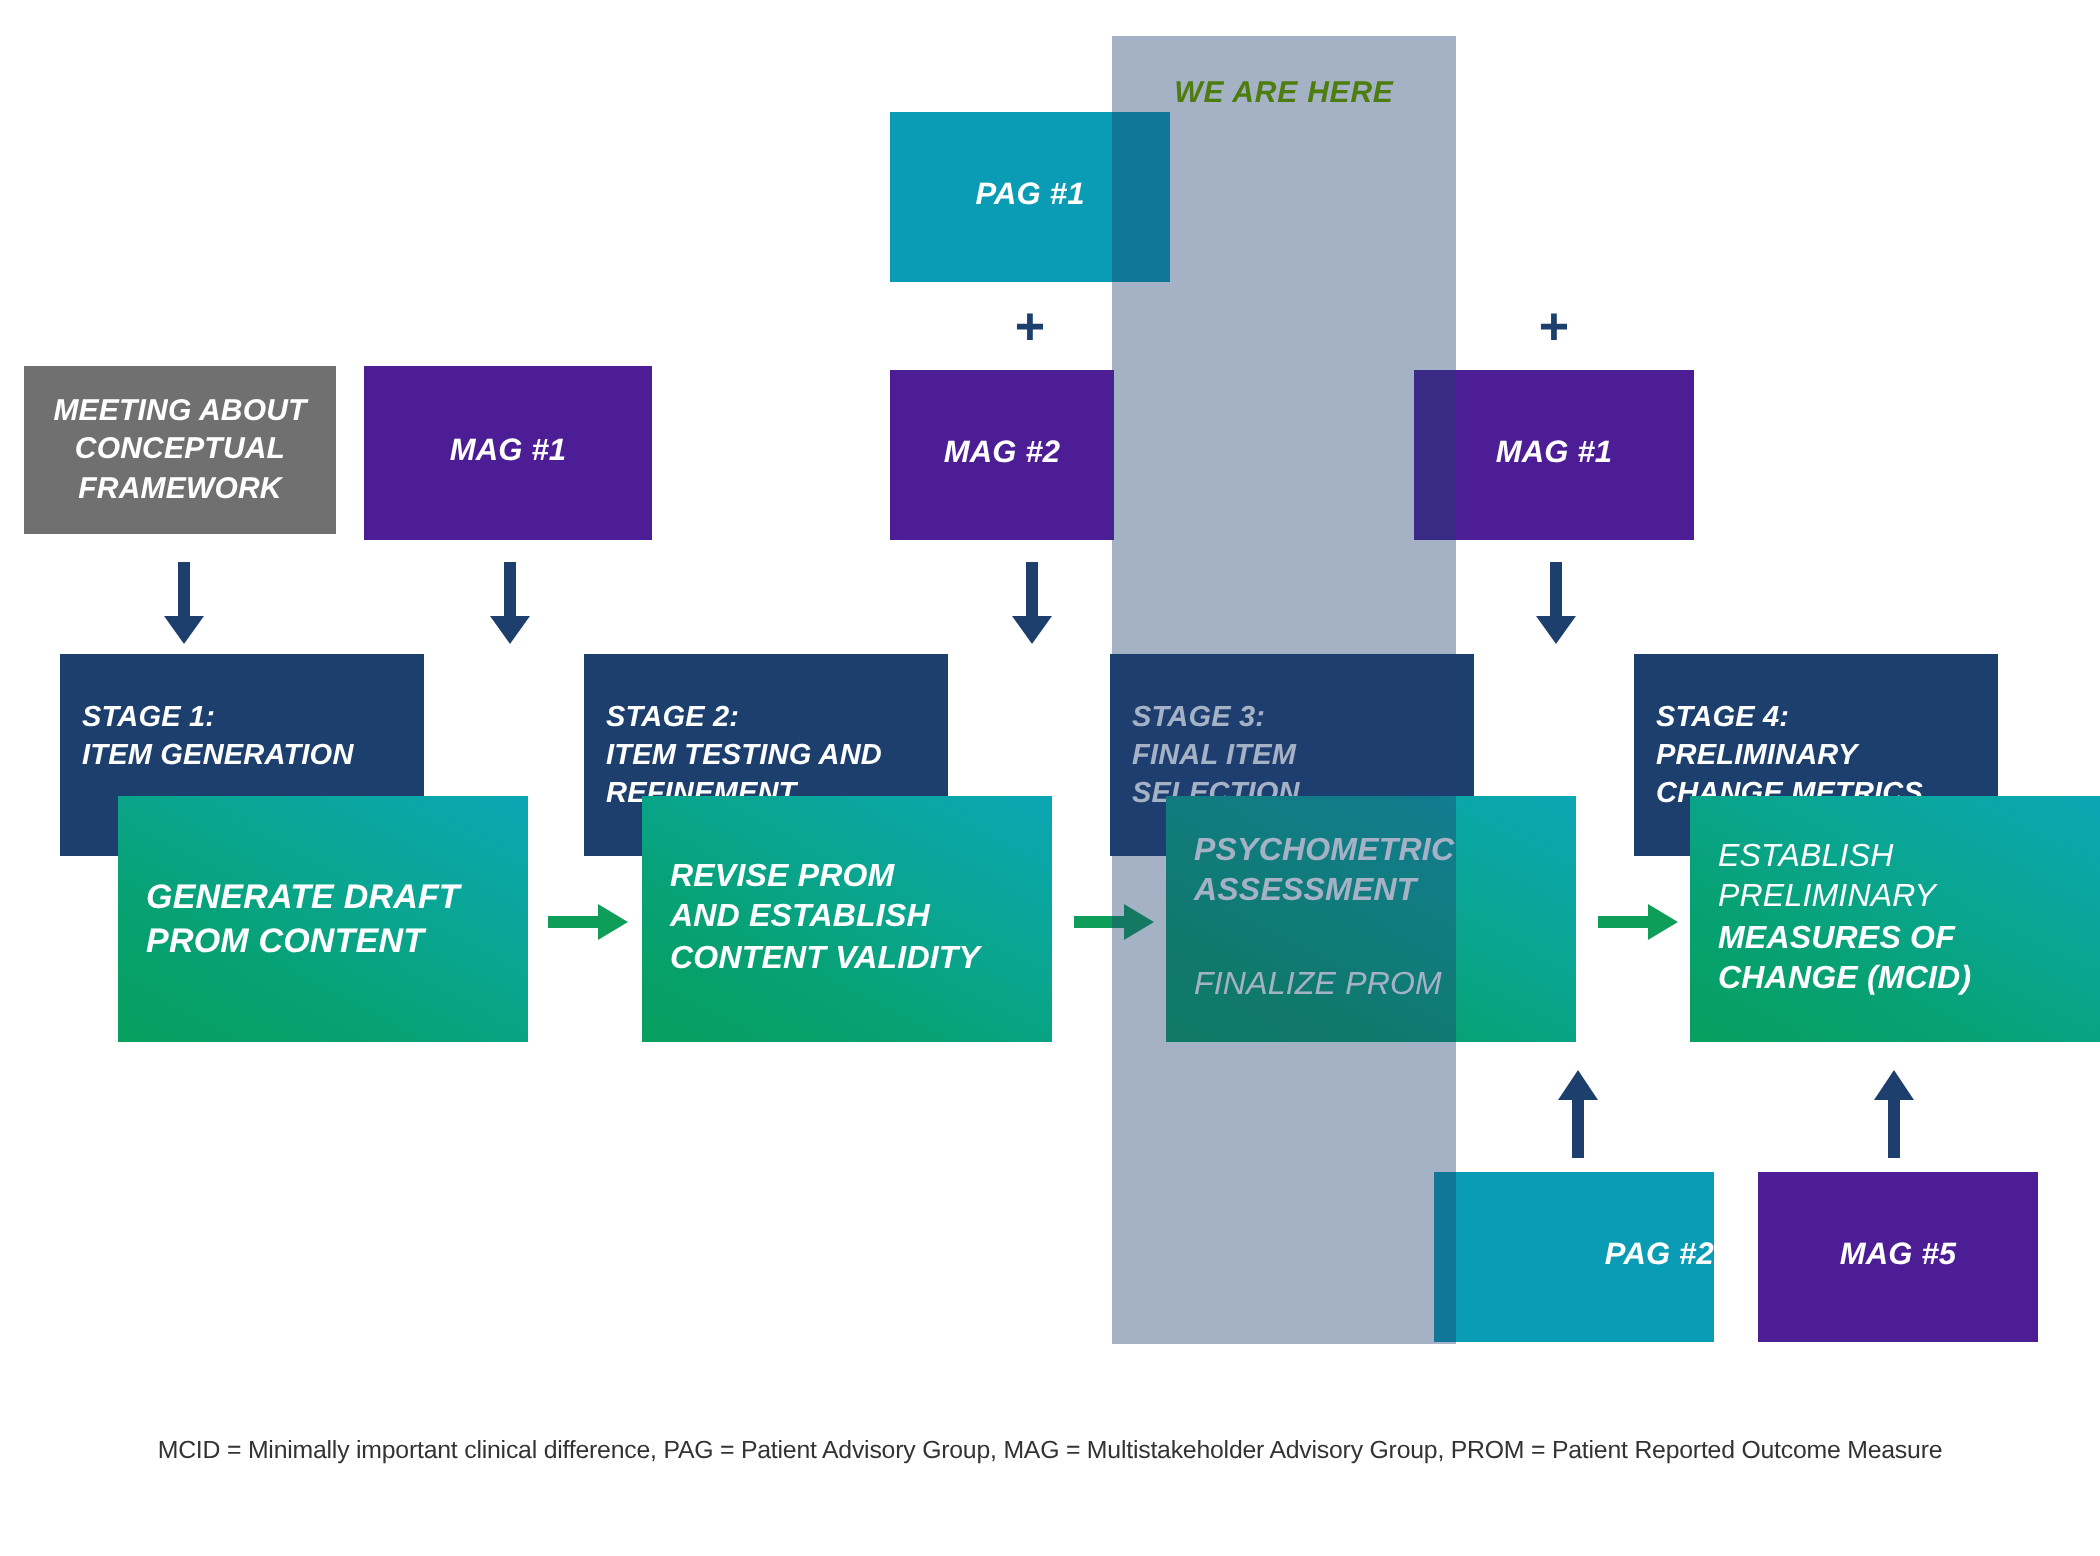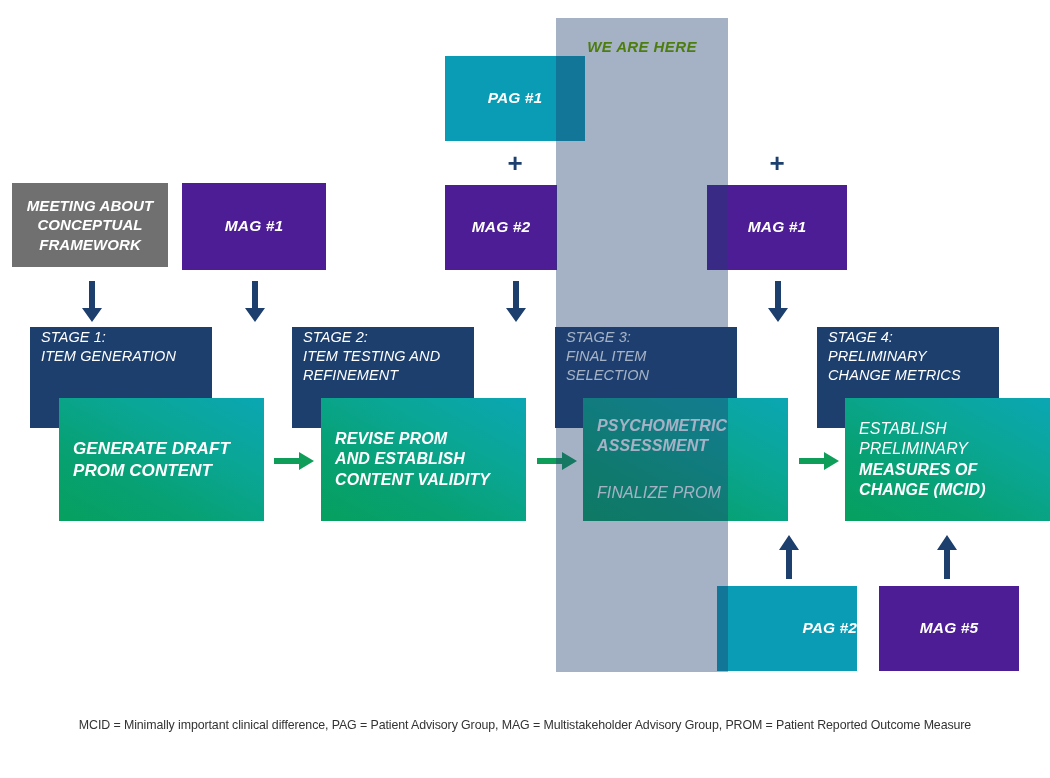--- a/index.html
+++ b/index.html
@@ -40,24 +40,24 @@
   .meeting {
     background: #707070;
     font-size: 15px;
     line-height: 1.30;
   }
   
   .stage {
     background: #1d3f6e;
     align-items: flex-start;
     justify-content: flex-start;
-    padding: 1px 0 0 11px;
+    padding: 23px 0 0 11px;
     font-size: 14.5px;
     line-height: 1.30;
-    font-weight: normal;
+    font-weight: bold;
   }
   
   .action {
     background: linear-gradient(28deg, #06a05f 0%, #07a173 32%, #0aa694 64%, #0ba6b4 100%);
     align-items: center;
     justify-content: flex-start;
     padding-left: 14px;
     padding-right: 8px;
     font-size: 17px;
     line-height: 1.26;

